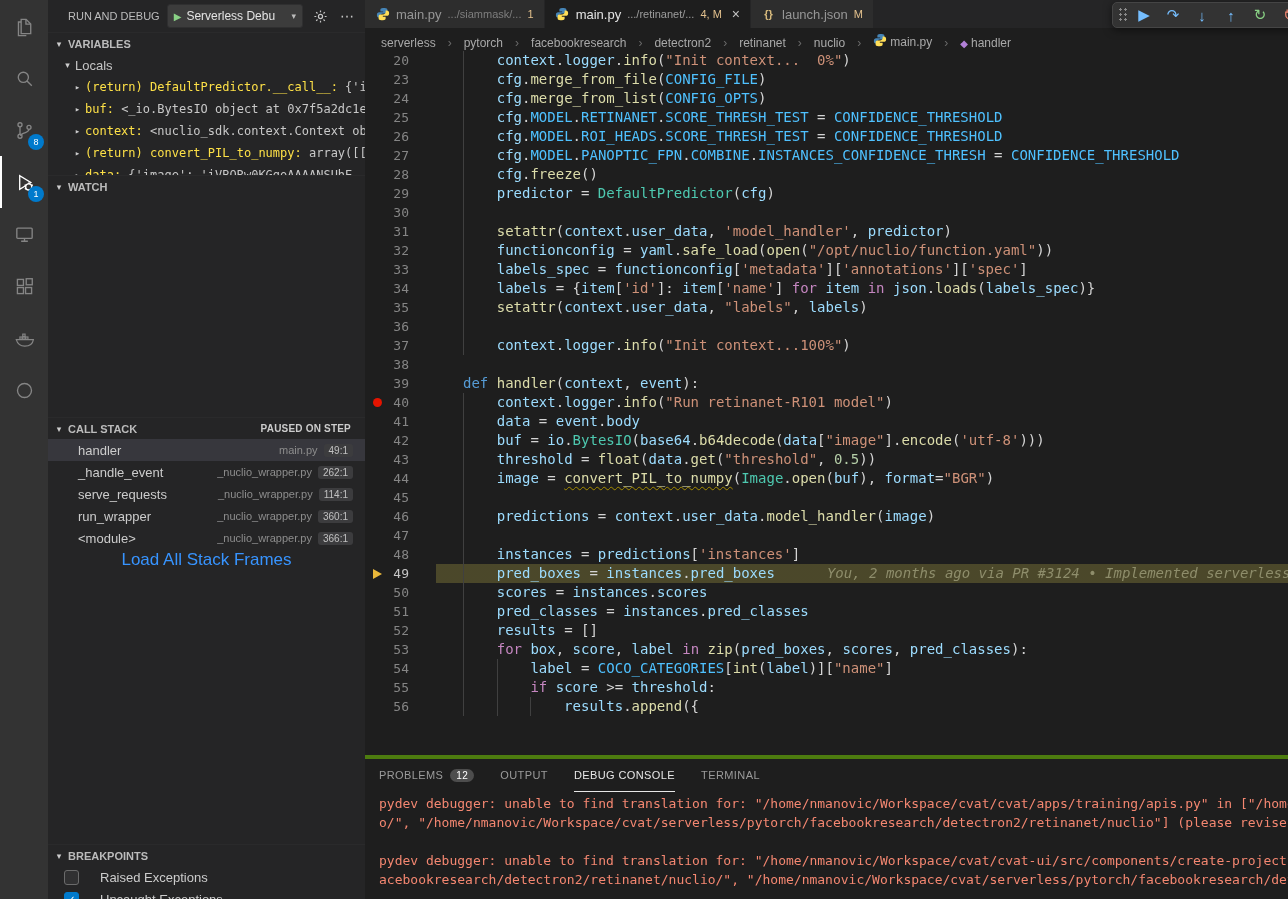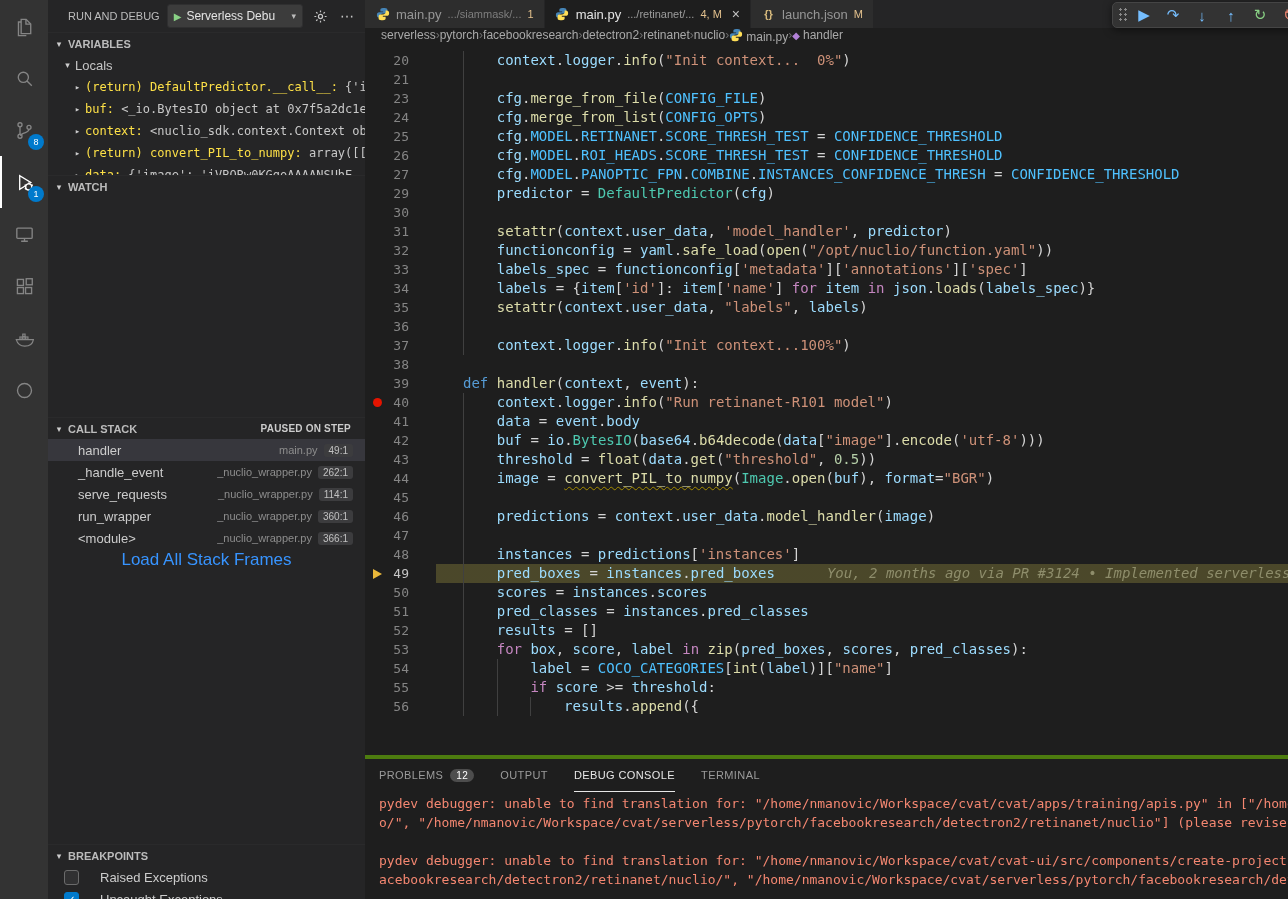--- a/index.html
+++ b/index.html
@@ -51,21 +51,21 @@
   .main{flex:1;min-width:0;display:flex;flex-direction:column;position:relative}
   .tabbar{height:28px;flex:none;background:#252526;display:flex}
   .tab{height:28px;display:flex;align-items:center;gap:6px;padding:0 10px;background:#2d2d2d;border-right:1px solid #252526;color:#969696;font-size:13px;white-space:nowrap;cursor:pointer}
   .tab.active{background:#1e1e1e;color:#e3e3e3}
   .tabicon{width:15px;display:flex;justify-content:center}
   .jsonic{color:#d7ba7d;font-size:11px;font-weight:bold}
   .tdesc{font-size:11px;color:#7e7e7e}
   .tab.active .tdesc{color:#9d9d9d}
   .tdeco{font-size:11px;color:#e2c08d}
   .tclose{margin-left:4px;color:#c5c5c5;font-size:14px}
-  .breadcrumbs{height:22px;flex:none;display:flex;align-items:flex-start;gap:0;padding-left:16px;font-size:12px;color:#a9a9a9;background:#1e1e1e}
+  .breadcrumbs{height:22px;flex:none;display:flex;align-items:flex-end;gap:12px;padding-left:16px;font-size:12px;color:#a9a9a9;background:#1e1e1e}
   .crumb{display:flex;align-items:center;gap:3px;cursor:pointer;white-space:nowrap}
   .crumb-sep{color:#6a6a6a}
   .methodic{color:#b180d7;font-size:10px}
   .editor{flex:1;overflow:hidden;background:#1e1e1e}
   .code{font-family:"DejaVu Sans Mono",monospace;font-size:14px;line-height:19px;padding-top:1px}
   .code-line{display:flex;height:19px}
   .code-line.current{background:linear-gradient(to right,transparent 71px,rgba(255,238,90,0.20) 71px)}
   .gut{width:71px;flex:none;display:flex;align-items:center;padding-left:4px}
   .glyph{width:16px;flex:none;display:flex;align-items:center;justify-content:center}
   .bpdot{width:9px;height:9px;border-radius:50%;background:#e51400}
@@ -385,27 +385,20 @@
           <div class="code-line">
             <span class="gut">
               <span class="glyph"></span>
               <span class="num">20</span>
             </span>
             <span class="ct"><span class="indg"></span><span class="tv">context</span><span class="td">.</span><span class="tv">logger</span><span class="td">.</span><span class="tf">info</span><span class="td">(</span><span class="ts">"Init context...  0%"</span><span class="td">)</span></span>
           </div>
           <div class="code-line">
             <span class="gut">
               <span class="glyph"></span>
-              <span class="num">21</span>
-            </span>
-            <span class="ct"><span class="indg"></span></span>
-          </div>
-          <div class="code-line">
-            <span class="gut">
-              <span class="glyph"></span>
               <span class="num">23</span>
             </span>
             <span class="ct"><span class="indg"></span><span class="tv">cfg</span><span class="td">.</span><span class="tf">merge_from_file</span><span class="td">(</span><span class="tC">CONFIG_FILE</span><span class="td">)</span></span>
           </div>
           <div class="code-line">
             <span class="gut">
               <span class="glyph"></span>
               <span class="num">24</span>
             </span>
             <span class="ct"><span class="indg"></span><span class="tv">cfg</span><span class="td">.</span><span class="tf">merge_from_list</span><span class="td">(</span><span class="tC">CONFIG_OPTS</span><span class="td">)</span></span>
@@ -423,20 +416,27 @@
               <span class="num">26</span>
             </span>
             <span class="ct"><span class="indg"></span><span class="tv">cfg</span><span class="td">.</span><span class="tC">MODEL</span><span class="td">.</span><span class="tC">ROI_HEADS</span><span class="td">.</span><span class="tC">SCORE_THRESH_TEST</span><span class="td"> = </span><span class="tC">CONFIDENCE_THRESHOLD</span></span>
           </div>
           <div class="code-line">
             <span class="gut">
               <span class="glyph"></span>
               <span class="num">27</span>
             </span>
             <span class="ct"><span class="indg"></span><span class="tv">cfg</span><span class="td">.</span><span class="tC">MODEL</span><span class="td">.</span><span class="tC">PANOPTIC_FPN</span><span class="td">.</span><span class="tC">COMBINE</span><span class="td">.</span><span class="tC">INSTANCES_CONFIDENCE_THRESH</span><span class="td"> = </span><span class="tC">CONFIDENCE_THRESHOLD</span></span>
+          </div>
+          <div class="code-line">
+            <span class="gut">
+              <span class="glyph"></span>
+              <span class="num">28</span>
+            </span>
+            <span class="ct"><span class="indg"></span><span class="tv">cfg</span><span class="td">.</span><span class="tf">freeze</span><span class="td">()</span></span>
           </div>
           <div class="code-line">
             <span class="gut">
               <span class="glyph"></span>
               <span class="num">29</span>
             </span>
             <span class="ct"><span class="indg"></span><span class="tv">predictor</span><span class="td"> = </span><span class="tt">DefaultPredictor</span><span class="td">(</span><span class="tv">cfg</span><span class="td">)</span></span>
           </div>
           <div class="code-line">
             <span class="gut">

